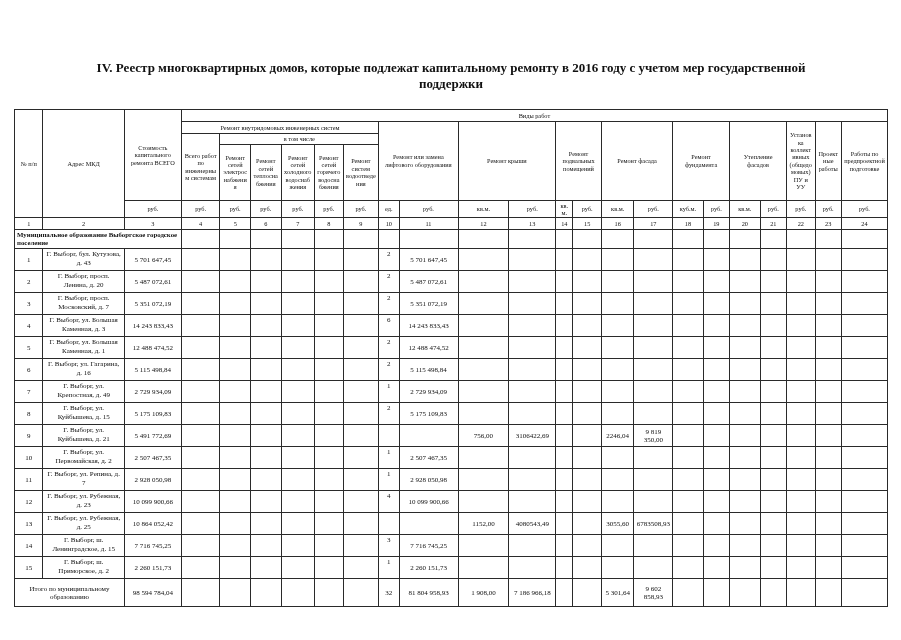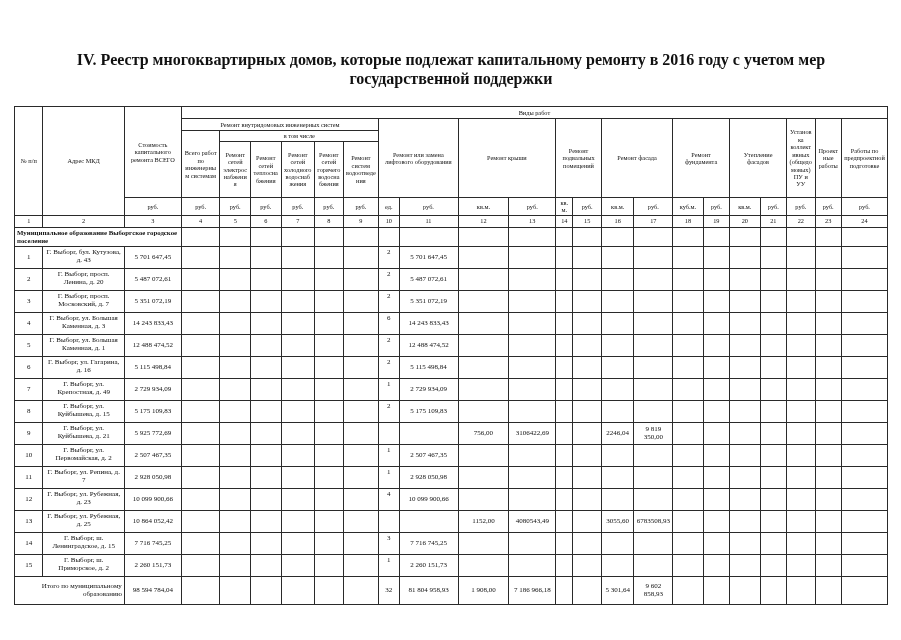--- a/index.html
+++ b/index.html
@@ -2,41 +2,41 @@
 <html><head>
 <meta charset="utf-8">
 <style>
   html,body{margin:0;padding:0;}
   body{
     width:901px;height:640px;background:#ffffff;color:#111;
     font-family:"Liberation Serif",serif;overflow:hidden;
   }
   .page{padding:46px 13px 0 14px;}
   .doc-title{
-    text-align:center;font-weight:bold;font-size:16px;line-height:1.2;
-    margin:4px auto 18px auto;width:760px;
+    text-align:center;font-weight:bold;font-size:13px;line-height:1.2;
+    margin:14px auto 18px auto;width:760px;
   }
   table{border-collapse:collapse;table-layout:fixed;width:874px;}
   th,td{
     border:1px solid #2a2a2a;font-weight:normal;
     line-height:1.18;padding:1px 2px;text-align:center;vertical-align:middle;
     word-wrap:break-word;overflow-wrap:break-word;
   }
   thead th{font-size:6.3px;}
   tbody td{font-size:7px;}
   tr.h1{height:12px;} tr.h2{height:12px;} tr.h3{height:10px;}
   tr.h4{height:56px;} tr.h5{height:15px;} tr.h6{height:12px;}
   tbody tr{height:22px;}
   tr[data-name="section-row"]{height:18px;}
   tr[data-name="total-row"]{height:28px;}
   .c-addr{text-align:center;vertical-align:top;}
   .c-units{vertical-align:top;}
   .c-money{vertical-align:middle;}
   .section-cell{text-align:left;font-weight:bold;vertical-align:top;font-size:6.8px;}
-  .c-left{text-align:right;vertical-align:middle;}
+  .c-left{text-align:center;vertical-align:middle;}
 </style>
 </head>
 <body>
 
 <div class="page" data-name="document-page">
   <div class="doc-title" data-name="document-title">IV. Реестр многоквартирных домов, которые подлежат капитальному ремонту в 2016 году с учетом мер государственной поддержки</div>
 
   <table data-name="register-table">
     <colgroup>
       <col style="width:28px">
@@ -374,21 +374,21 @@
           <td data-name="empty-cell"></td>
           <td data-name="empty-cell"></td>
           <td data-name="empty-cell"></td>
           <td data-name="empty-cell"></td>
           <td data-name="empty-cell"></td>
           <td data-name="empty-cell"></td>
         </tr>
         <tr data-name="table-row">
           <td data-name="row-number">9</td>
           <td data-name="address-cell" class="c-addr">Г. Выборг, ул. Куйбышева, д. 21</td>
-          <td data-name="total-cost-cell" class="c-money">5 925 772,69</td>
+          <td data-name="total-cost-cell" class="c-money">5 491 772,69</td>
           <td data-name="empty-cell"></td>
           <td data-name="empty-cell"></td>
           <td data-name="empty-cell"></td>
           <td data-name="empty-cell"></td>
           <td data-name="empty-cell"></td>
           <td data-name="empty-cell"></td>
           <td data-name="elevator-units-cell" class="c-units"></td>
           <td data-name="elevator-cost-cell" class="c-money"></td>
           <td data-name="roof-area-cell" class="c-money">756,00</td>
           <td data-name="roof-cost-cell" class="c-money">3106422,69</td>

